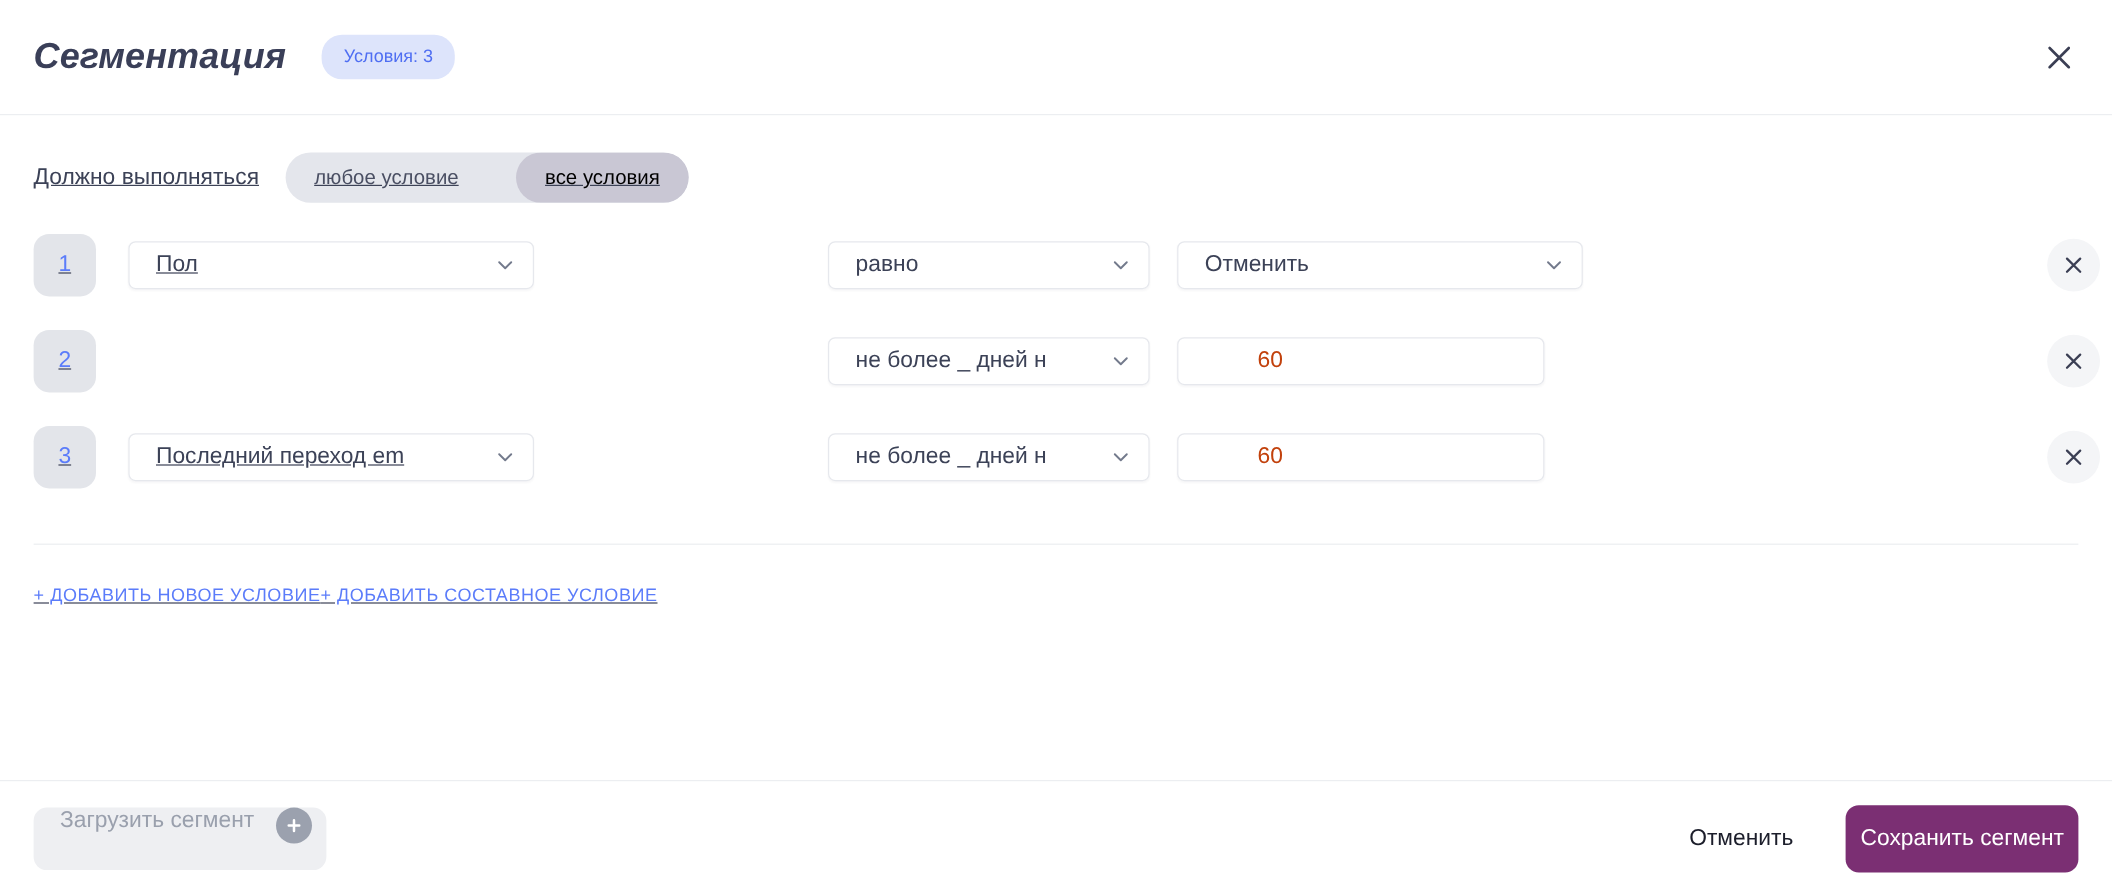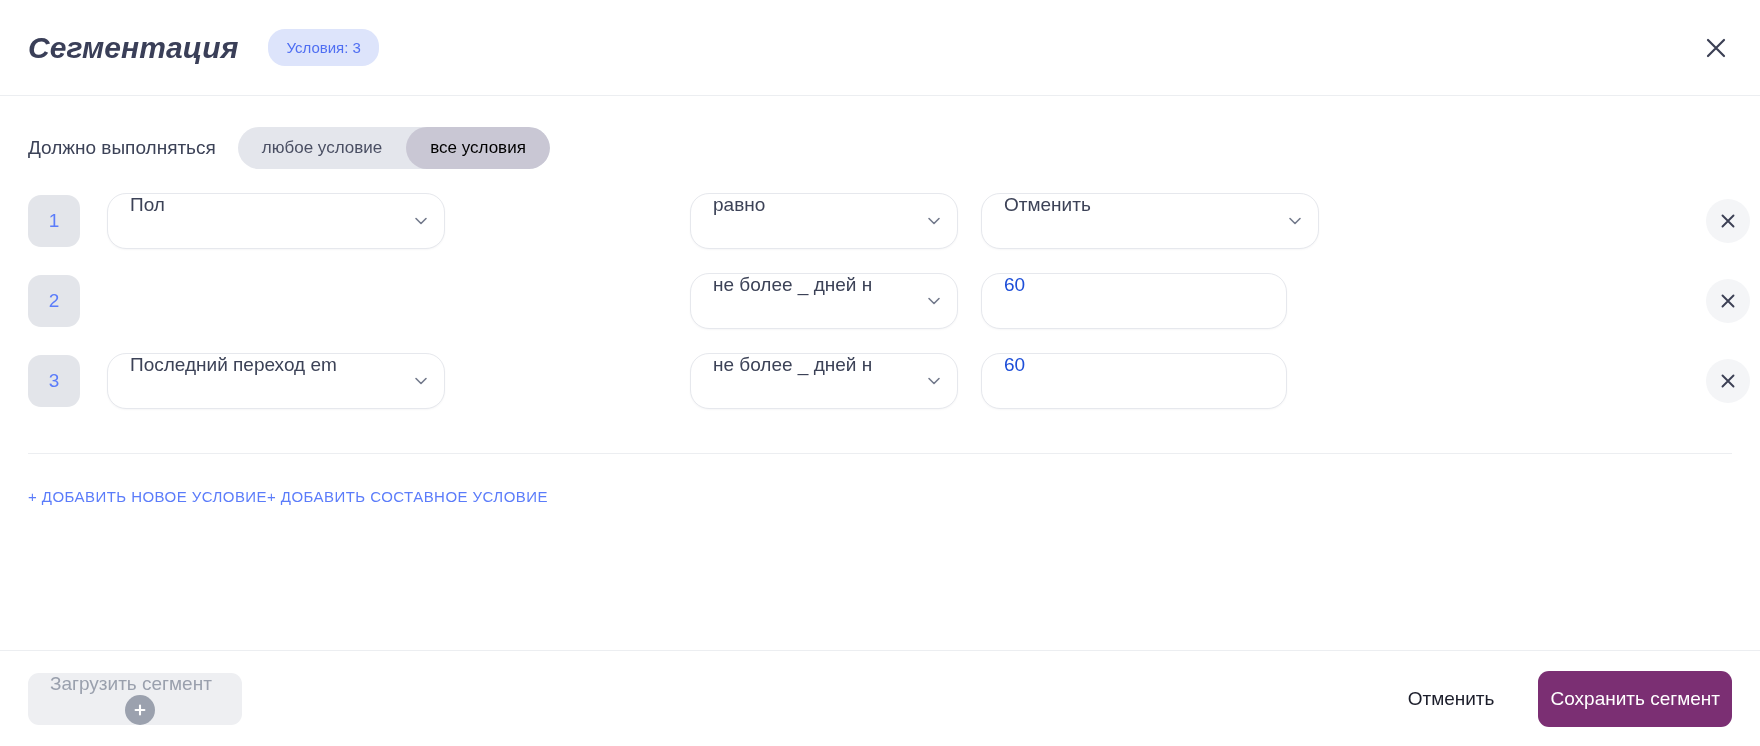--- a/index.html
+++ b/index.html
@@ -71,20 +71,21 @@
     cursor: pointer;
     color: #3b3f54;
   }
   .close-icon svg { display: block; }
 
   
   .modal-body {
     flex: 1 1 auto;
     padding: 0 28px;
     position: relative;
+    text-decoration: underline;
   }
 
   .match-row {
     display: flex;
     align-items: center;
     height: 96px;
     padding-top: 8px;
   }
 
   .match-label {
@@ -94,20 +95,21 @@
     margin-right: 22px;
   }
 
   .segmented {
     display: inline-flex;
     background: #e4e6ec;
     border-radius: 21px;
     padding: 0;
     overflow: hidden;
     height: 42px;
+    gap: 24px;
   }
 
   .segmented-option {
     display: flex;
     align-items: center;
     padding: 0 24px;
     font-size: 17px;
     color: #4a4f63;
     cursor: pointer;
     border-radius: 21px;
@@ -143,25 +145,26 @@
     display: flex;
     align-items: center;
     justify-content: center;
     color: #5b7cfa;
     font-size: 19px;
     margin-right: 27px;
   }
 
   .field {
     position: relative;
-    height: 56px;
+    height: 40px;
     background: #ffffff;
     border: 1px solid #e6e8ed;
-    border-radius: 19px;
-    display: flex;
+    border-radius: 6px;
+    display: flex;
+    align-items: center;
     padding: 0 14px 0 22px;
     box-shadow: 0 1px 2px rgba(16, 24, 40, 0.04);
     cursor: pointer;
   }
 
   .field-text {
     font-size: 19px;
     color: #3c4257;
     white-space: nowrap;
     overflow: hidden;
@@ -180,21 +183,21 @@
 
   
   .field-attribute { width: 338px; }
   .field-operator  { width: 268px; position: absolute; left: 662px; }
   .field-value     { width: 338px; position: absolute; left: 953px; }
   .field-value-wide{ width: 306px; position: absolute; left: 953px; }
 
   .field-input {
     cursor: text;
   }
-  .field-input .field-text { color: #1d4ed8; }
+  .field-input .field-text { color: #c2410c; margin-left: 44px; }
 
   .remove-btn {
     position: absolute;
     left: 1678px;
     width: 44px;
     height: 44px;
     border-radius: 50%;
     background: #f4f5f7;
     display: flex;
     align-items: center;
@@ -232,27 +235,25 @@
     height: 96px;
     border-top: 1px solid #eceef1;
     display: flex;
     align-items: center;
     justify-content: space-between;
     padding: 0 28px;
   }
 
   .load-segment {
     display: flex;
-    align-items: center;
     background: #eeeff2;
     border-radius: 11px;
     height: 52px;
     padding: 0 12px 0 22px;
     cursor: pointer;
-    flex-direction: column;
   }
 
   .load-segment-text {
     font-size: 19px;
     color: #9aa0ad;
     white-space: nowrap;
     margin-right: 18px;
   }
 
   .plus-circle {

